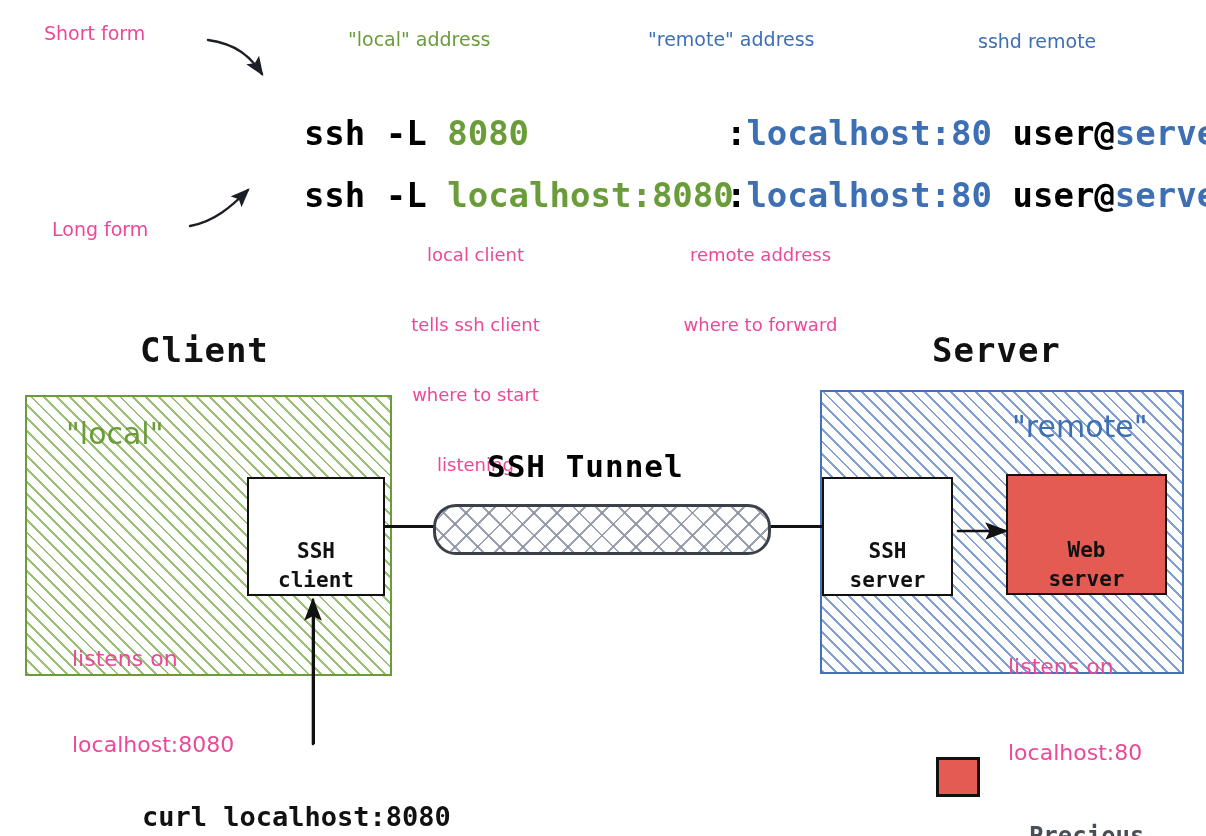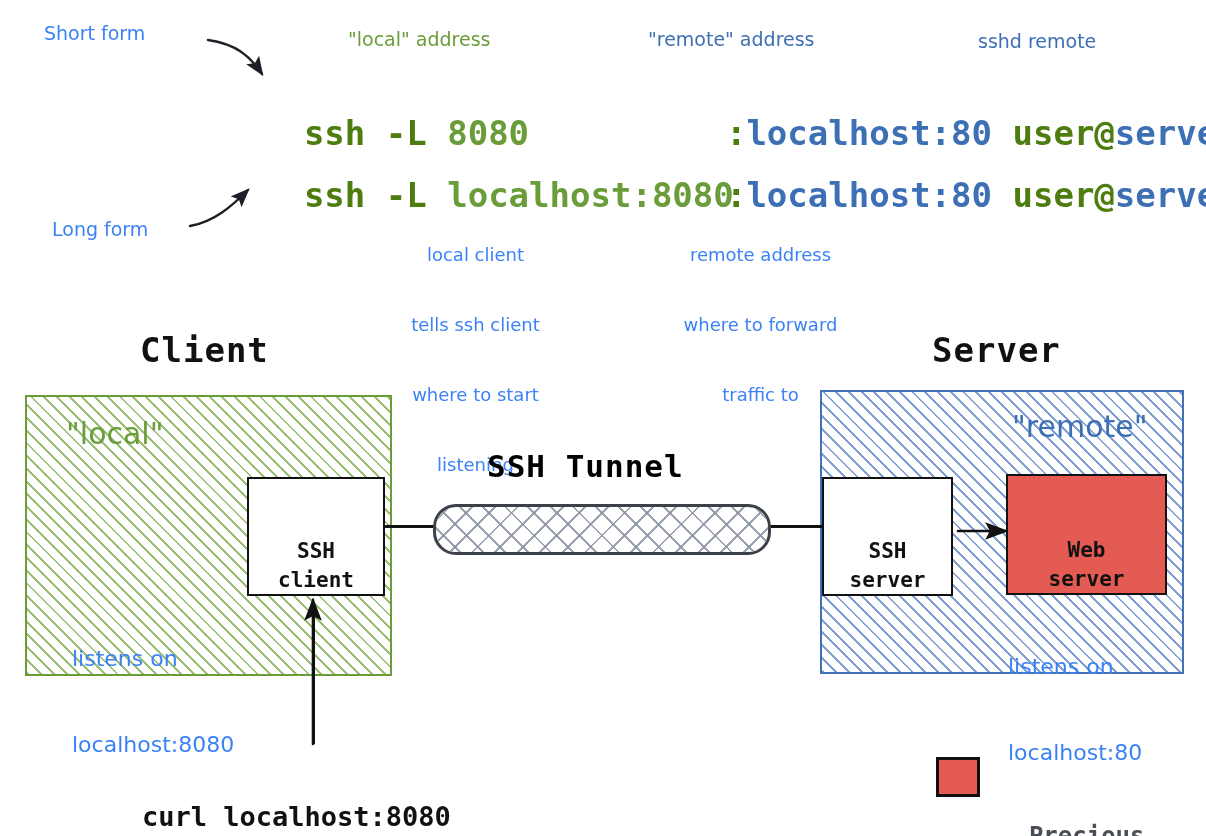--- a/index.html
+++ b/index.html
@@ -12,26 +12,26 @@
   .abs{position:absolute;white-space:pre;}
 
   
   .cmdline{
     font-family:"DejaVu Sans Mono","Liberation Mono",monospace;
     font-weight:bold;font-size:34px;letter-spacing:0px;
     color:#111111;line-height:1;
   }
   .green{color:#6b9c3a;}
   .blue{color:#3d6fb4;}
-  .black{color:#4d7c0f;}
+  .black{color:#000000;}
 
   
   .anno{
     font-family:"DejaVu Sans","Liberation Sans",sans-serif;
-    font-size:19px;color:#3b82f6;line-height:1.25;
+    font-size:19px;color:#ec4899;line-height:1.25;
   }
   .anno-green{color:#6b9c3a;}
   .anno-blue{color:#3d6fb4;}
   .anno-small{font-size:18px;line-height:1.3;text-align:center;}
 
   
   .bigtitle{
     font-family:"DejaVu Sans Mono","Liberation Mono",monospace;
     font-size:34px;font-weight:bold;color:#111111;letter-spacing:1px;
   }
@@ -152,21 +152,20 @@
   <div class="abs anno anno-small" style="left:388px;top:196px;width:175px;">
     <div>local client</div>
     <div>tells ssh client</div>
     <div>where to start</div>
     <div>listening</div>
   </div>
 
   <div class="abs anno anno-small" style="left:668px;top:196px;width:185px;">
     <div>remote address</div>
     <div>where to forward</div>
-    <div>traffic to</div>
   </div>
 
   <div class="abs bigtitle" style="left:140px;top:330px;">Client</div>
   <div class="abs bigtitle" style="left:932px;top:330px;">Server</div>
 
   <div class="zone zone-local"></div>
   <div class="zone zone-remote"></div>
 
   <div class="abs anno anno-green" style="left:66px;top:415px;font-size:30px;">"local"</div>
   <div class="abs anno anno-blue" style="left:1012px;top:408px;font-size:30px;">"remote"</div>

